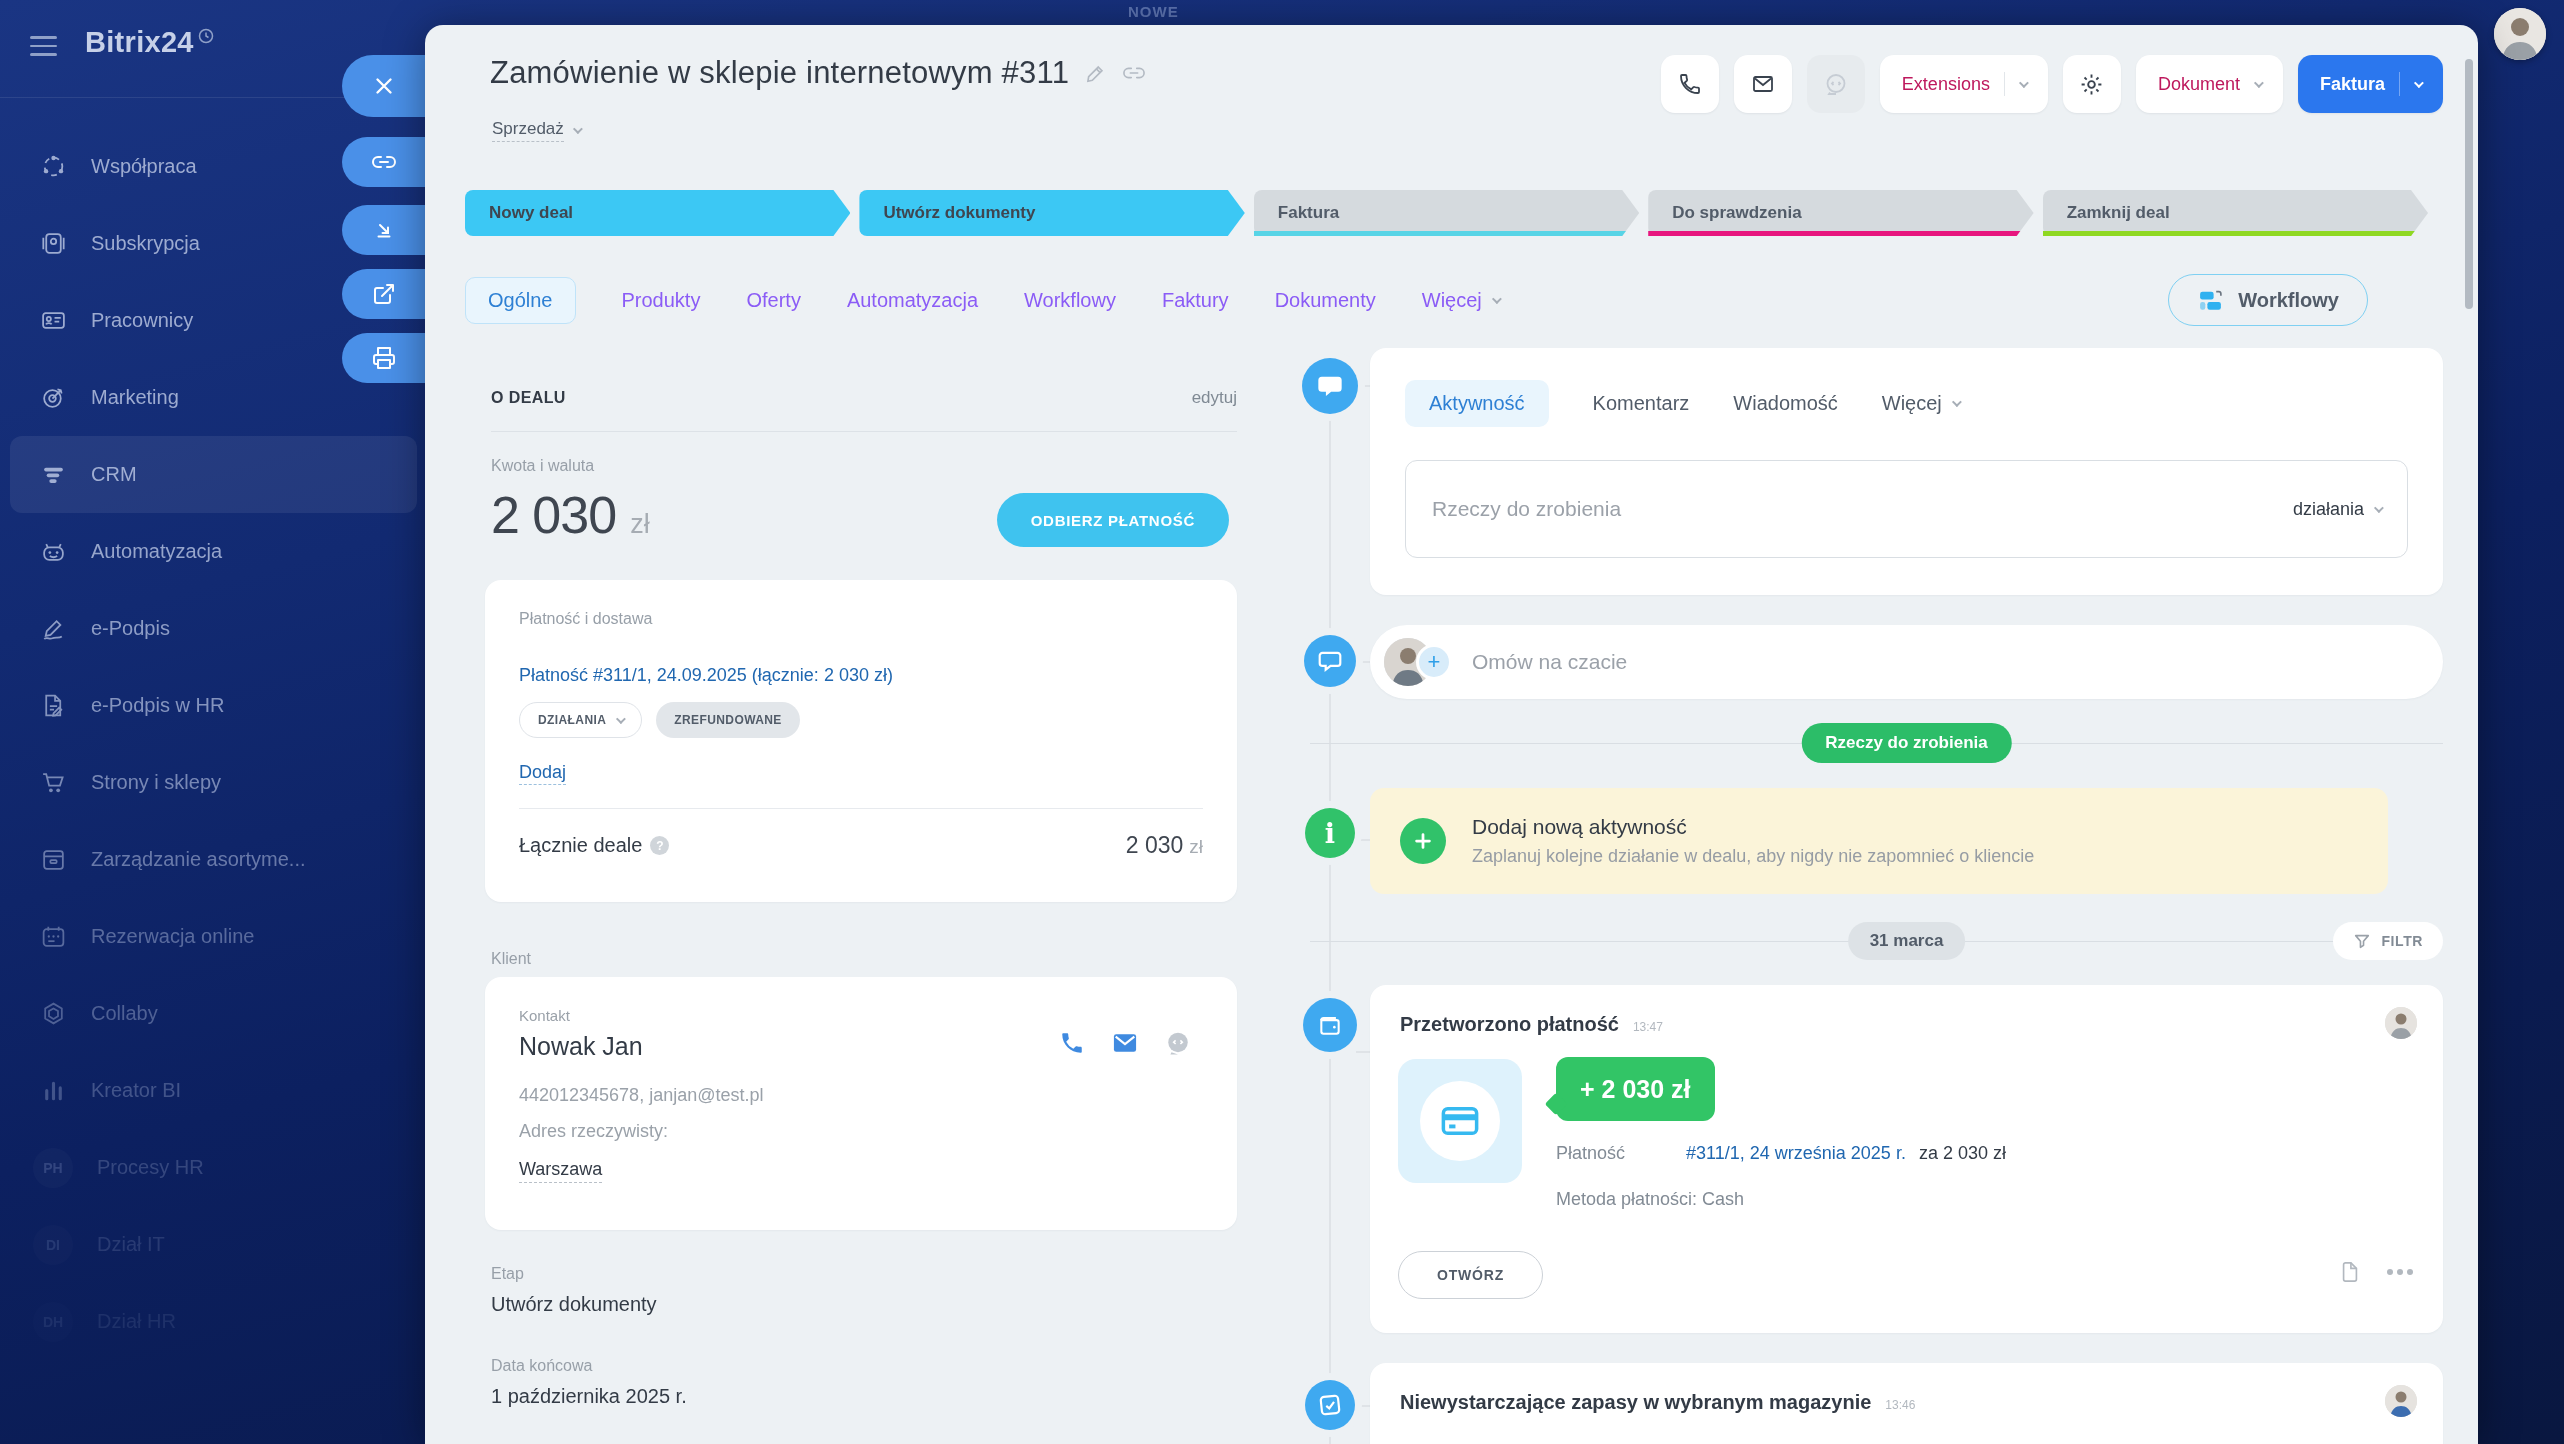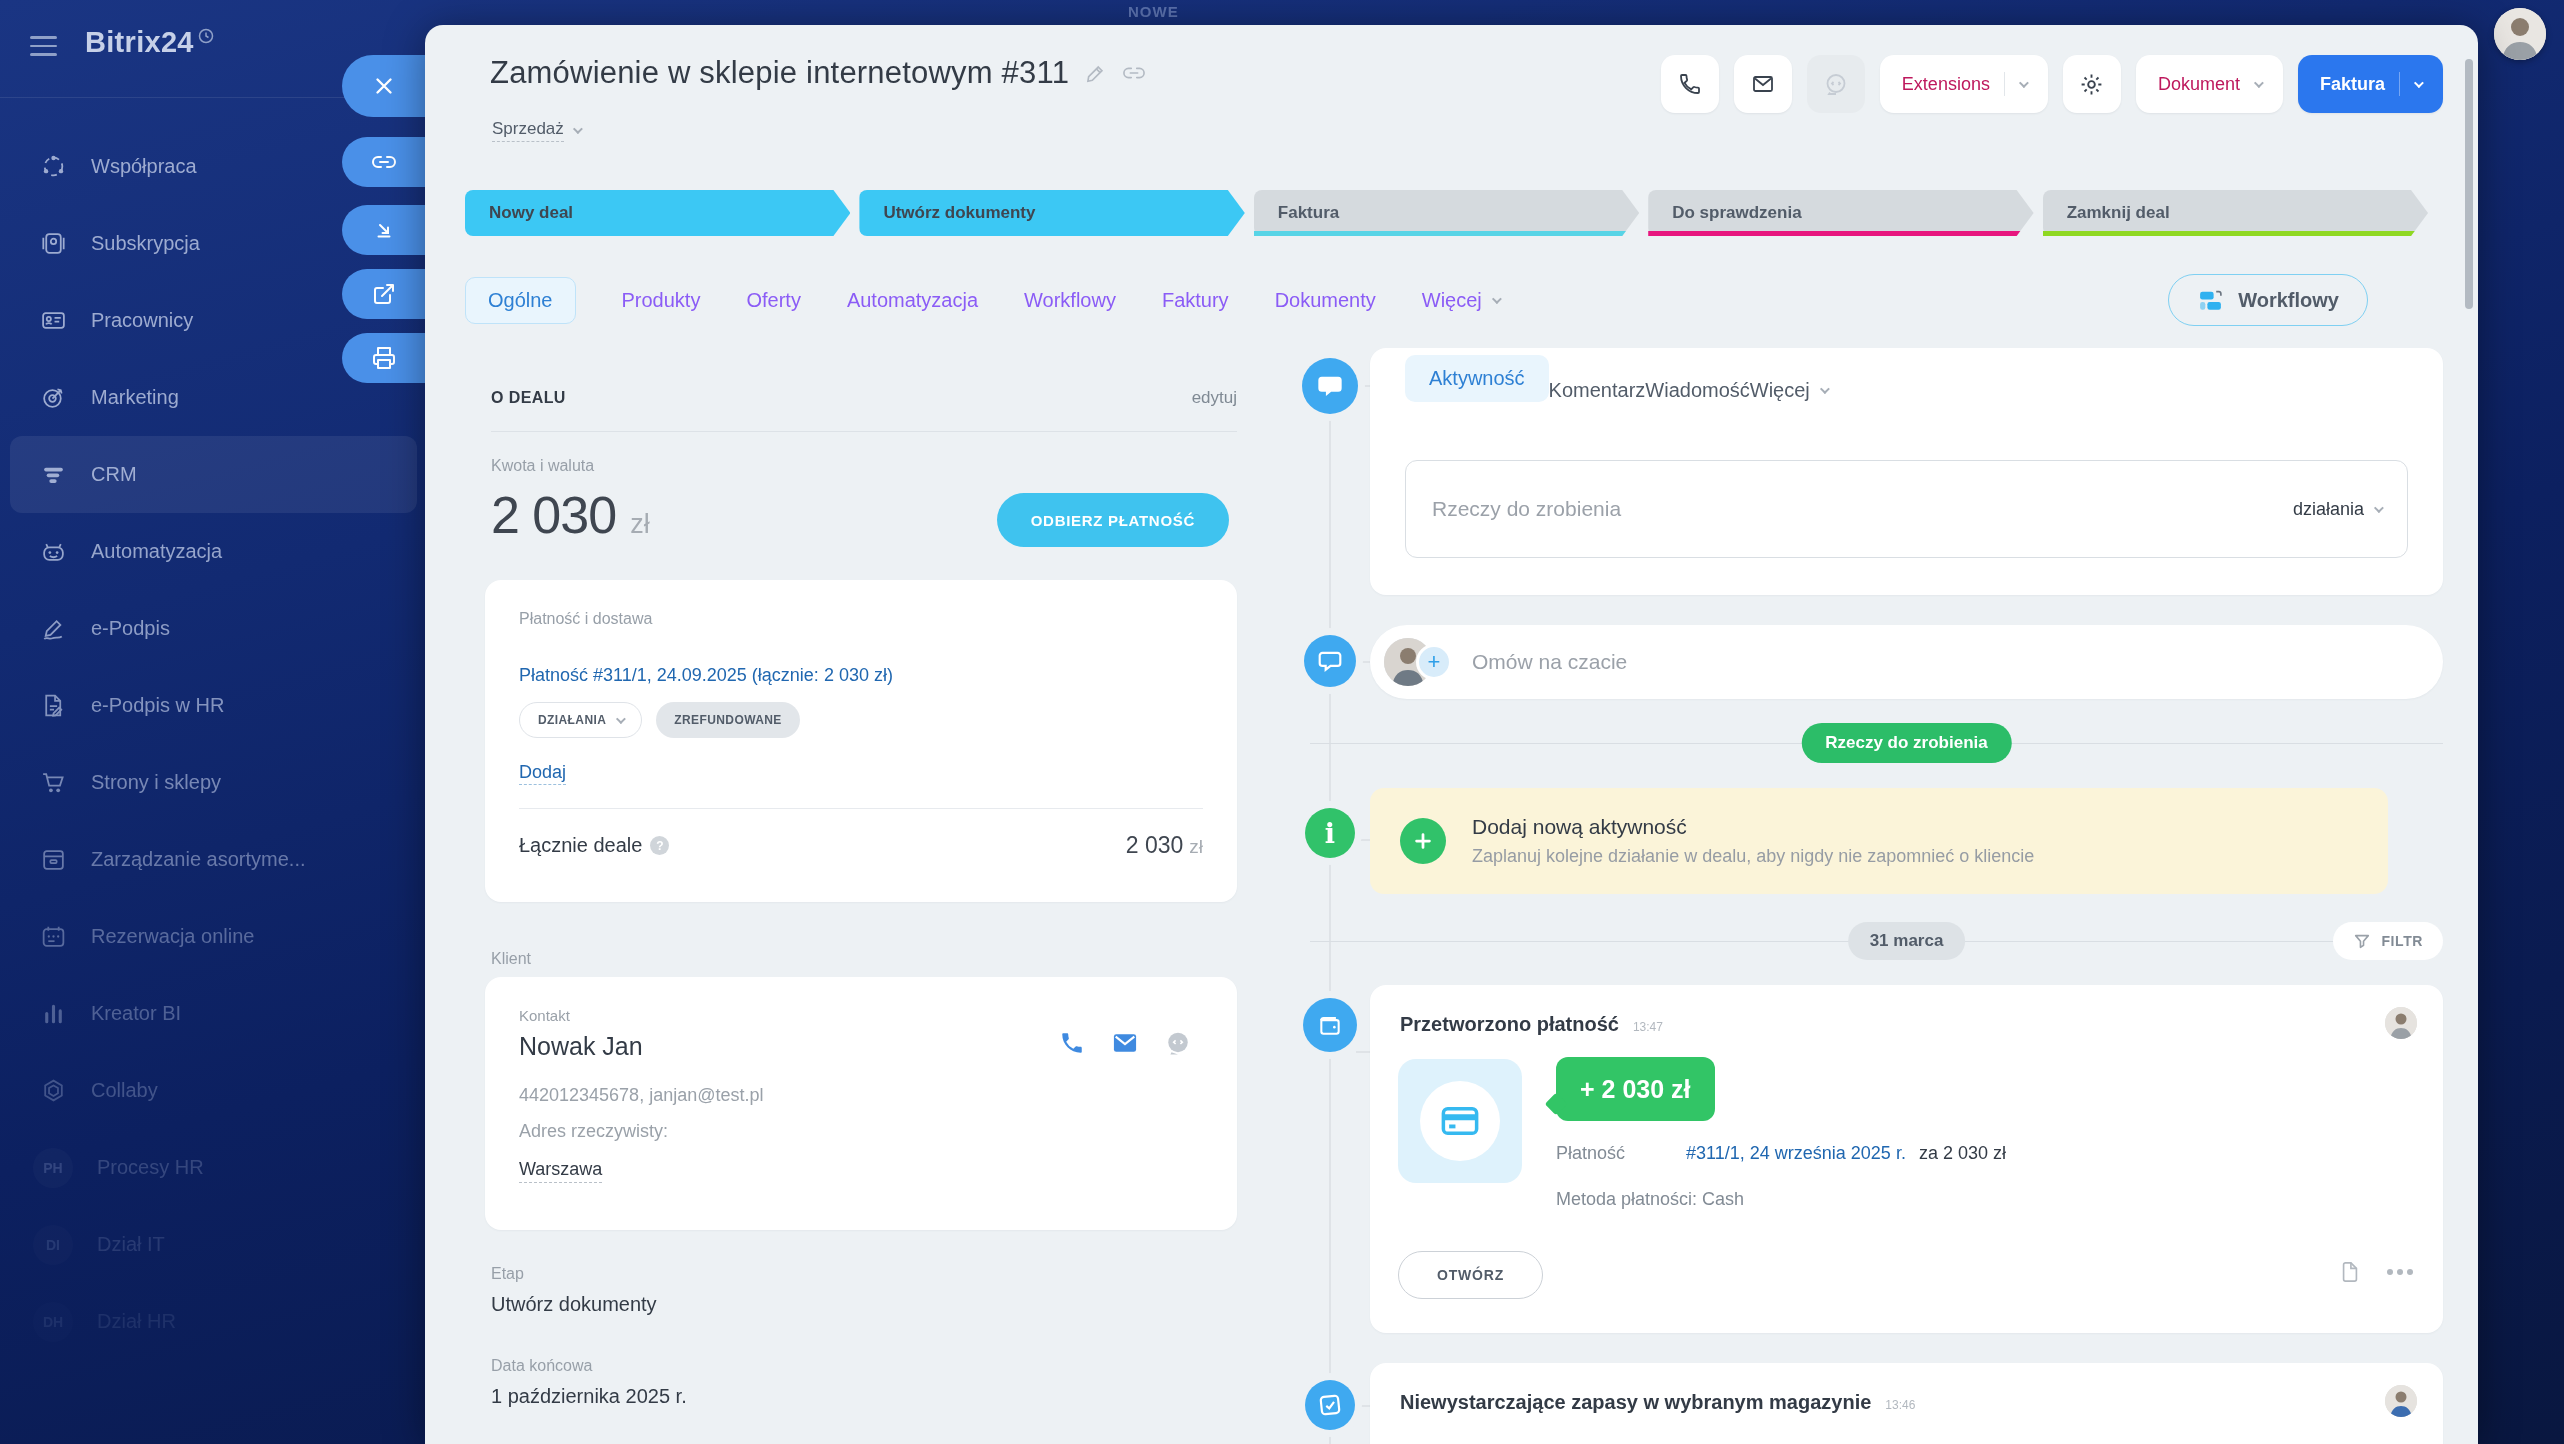--- a/index.html
+++ b/index.html
@@ -150,21 +150,21 @@
   .tl-col { position:absolute; left:865px; right:25px; top:320px; bottom:0; }
   .tl-rail { position:absolute; left:39px; top:40px; bottom:0; width:2px; background:#dfe3e7; }
   .tl-stub { position:absolute; left:66px; width:26px; height:2px; background:#dfe3e7; }
   .tl-ic { position:absolute; border-radius:50%; display:flex; align-items:center; justify-content:center;
            box-shadow:0 0 0 7px #edf1f4; z-index:2; }
   .tl-ic.blue { background:#3fa9f0; }
   .tl-ic.green { background:#31c26a; }
   .i-glyph { color:#fff; font-size:27px; font-weight:700; font-family:"DejaVu Serif",serif; }
 
   .tl-card-a { left:80px; right:10px; top:3px; height:247px; }
-  .tl-tabs { position:absolute; left:35px; top:7px; display:flex; align-items:flex-end; }
+  .tl-tabs { position:absolute; left:35px; top:32px; display:flex; align-items:center; gap:44px; }
   .tl-tab { font-size:20px; color:#525c69; cursor:pointer; display:flex; align-items:center; gap:10px; }
   .tl-tab.active { background:#e9f5fd; border-radius:10px; padding:12px 24px; color:#2e80d4; }
   .todo-input-box { position:absolute; left:35px; right:35px; top:112px; height:98px; border:1px solid #d9dee3;
                     border-radius:12px; display:flex; align-items:center; padding:0 26px; cursor:text; }
   .todo-input { flex:1; border:none; outline:none; background:transparent; font-size:21px; color:#333; }
   .todo-input::placeholder { color:#9ba1a9; }
   .todo-action { display:flex; align-items:center; gap:10px; font-size:18px; color:#333b46; cursor:pointer; }
 
   .chat-row { position:absolute; left:80px; right:10px; top:280px; height:74px; background:#fff;
               border-radius:37px; display:flex; align-items:center; padding:0 14px;
@@ -369,34 +369,34 @@
               <circle cx="8.5" cy="13" r="1.1" fill="currentColor" stroke="none"></circle>
               <circle cx="13" cy="13" r="1.1" fill="currentColor" stroke="none"></circle>
               <circle cx="17.5" cy="13" r="1.1" fill="currentColor" stroke="none"></circle>
               <path d="M8 17.5h6"></path>
             </svg>
           </span>
         <span>Rezerwacja online</span>
       </div>
       <div class="sb-item">
         <span class="sb-ic">
+            <svg width="27" height="27" viewBox="0 0 26 26" fill="none" stroke="currentColor" stroke-width="1.7">
+              <path d="M13 3.5l8 4.6v9.8l-8 4.6-8-4.6V8.1z"></path>
+              <path d="M13 8.2l4.3 2.5v5L13 18.2l-4.3-2.5v-5z"></path>
+            </svg>
+          </span>
+        <span>Collaby</span>
+      </div>
+      <div class="sb-item">
+        <span class="sb-ic">
             <svg width="27" height="27" viewBox="0 0 26 26" fill="none" stroke="currentColor" stroke-width="3" stroke-linecap="round">
               <path d="M6.5 21v-8M13 21V6M19.5 21V10.5"></path>
             </svg>
           </span>
         <span>Kreator BI</span>
-      </div>
-      <div class="sb-item">
-        <span class="sb-ic">
-            <svg width="27" height="27" viewBox="0 0 26 26" fill="none" stroke="currentColor" stroke-width="1.7">
-              <path d="M13 3.5l8 4.6v9.8l-8 4.6-8-4.6V8.1z"></path>
-              <path d="M13 8.2l4.3 2.5v5L13 18.2l-4.3-2.5v-5z"></path>
-            </svg>
-          </span>
-        <span>Collaby</span>
       </div>
       <div class="sb-item">
         <span class="sb-initials">PH</span>
         <span>Procesy HR</span>
       </div>
       <div class="sb-item">
         <span class="sb-initials">DI</span>
         <span>Dział IT</span>
       </div>
       <div class="sb-item">

